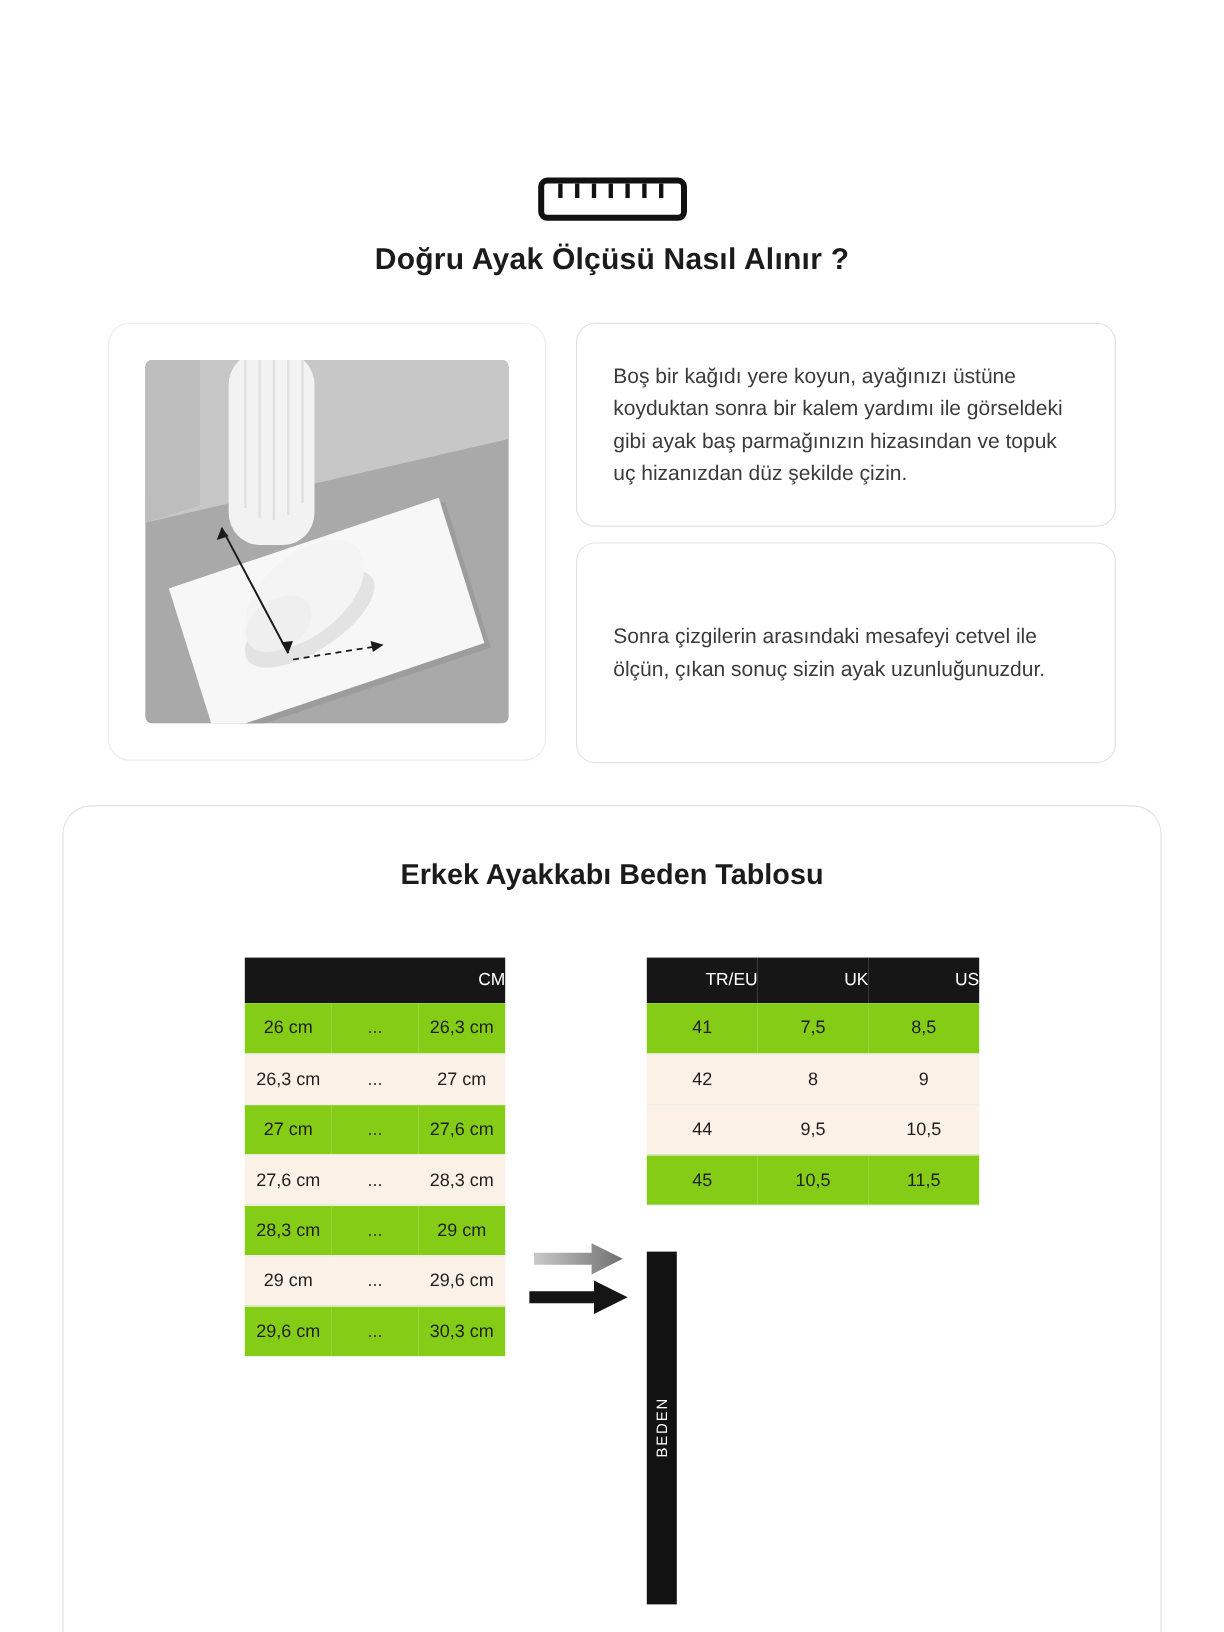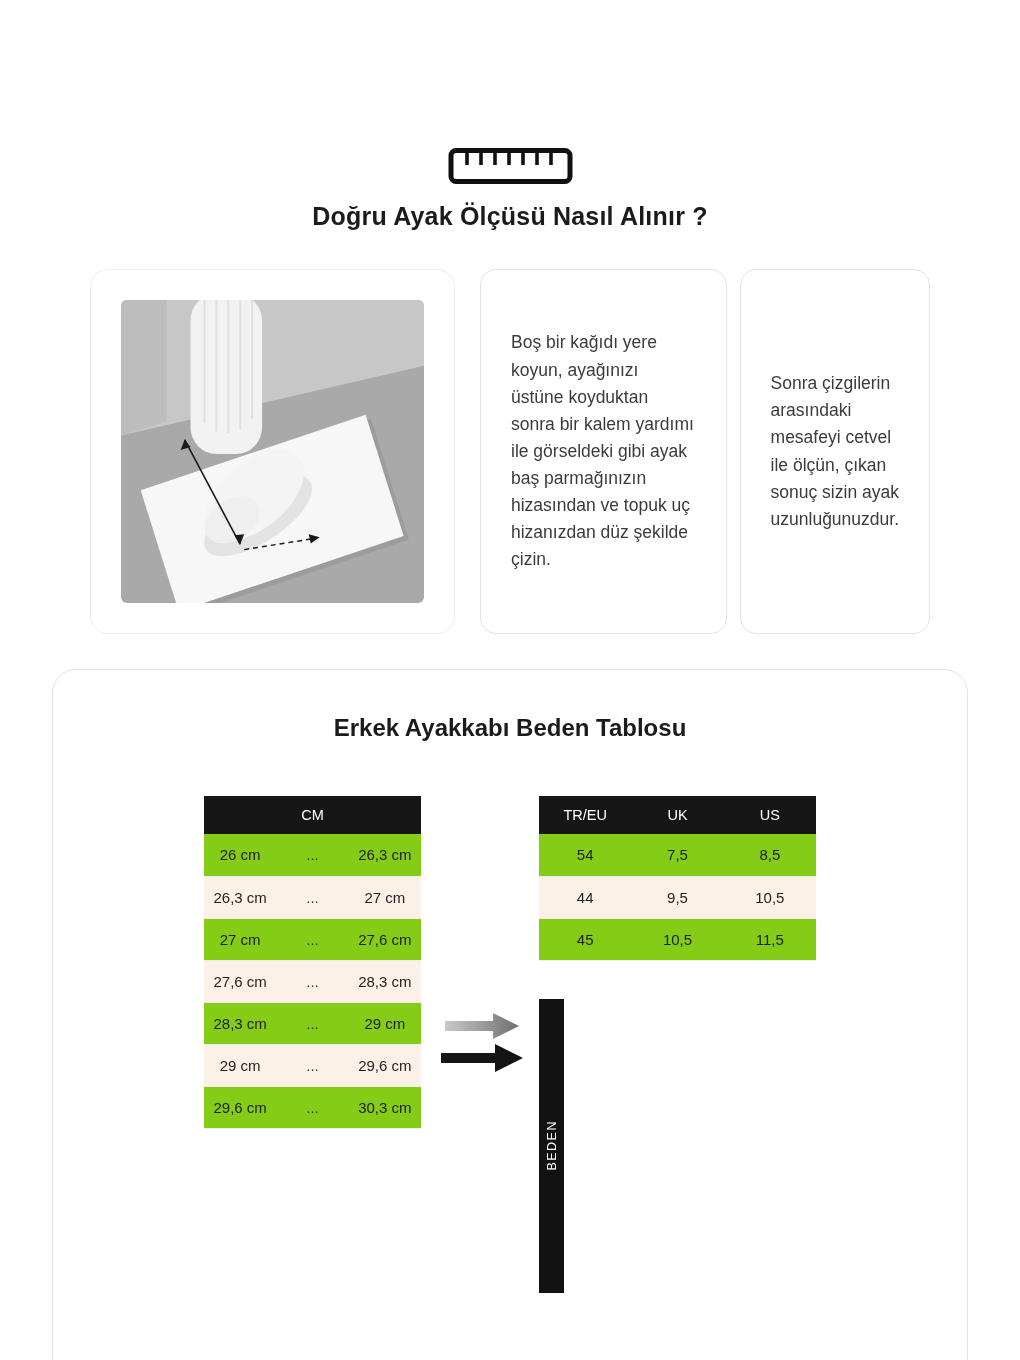--- a/index.html
+++ b/index.html
@@ -50,22 +50,23 @@
   }
   .photo-frame{
     width:100%;height:100%;
     border-radius:6px;
     overflow:hidden;
     display:block;
   }
   .steps{
     flex:1;
     display:flex;
-    flex-direction:row;
+    flex-direction:column;
     gap:13px;
+    align-items:flex-end;
   }
   .step-card{
     border:1px solid #e3e3e3;
     border-radius:16px;
     padding:26px 30px;
     display:flex;
     align-items:center;
     background:#fff;
   }
   .step-card.first{min-height:170px;}
@@ -96,21 +97,21 @@
     align-items:flex-start;
     margin-top:54px;
   }
   table{border-collapse:collapse;table-layout:fixed;}
   th{
     background:var(--header-bg);
     color:#fff;
     font-size:14.5px;
     font-weight:400;
     height:38px;
-    text-align:center;
+    text-align:right;
   }
   td{
     height:42px;
     text-align:center;
     font-size:15px;
     color:#1f1f1f;
     border-bottom:1px solid #ededed;
     background:#84cc16;
   }
   tr.alt td{background:var(--row-alt);}
@@ -288,23 +289,28 @@
         <table class="size-table">
           <thead id="size-head">
               <tr>
                 <th>TR/EU</th>
                 <th>UK</th>
                 <th>US</th>
               </tr>
             </thead>
           <tbody id="size-body">
               <tr>
-                <td>54</td>
+                <td>41</td>
                 <td>7,5</td>
                 <td>8,5</td>
+              </tr>
+              <tr class="alt">
+                <td>42</td>
+                <td>8</td>
+                <td>9</td>
               </tr>
               <tr class="alt">
                 <td>44</td>
                 <td>9,5</td>
                 <td>10,5</td>
               </tr>
               <tr>
                 <td>45</td>
                 <td>10,5</td>
                 <td>11,5</td>

